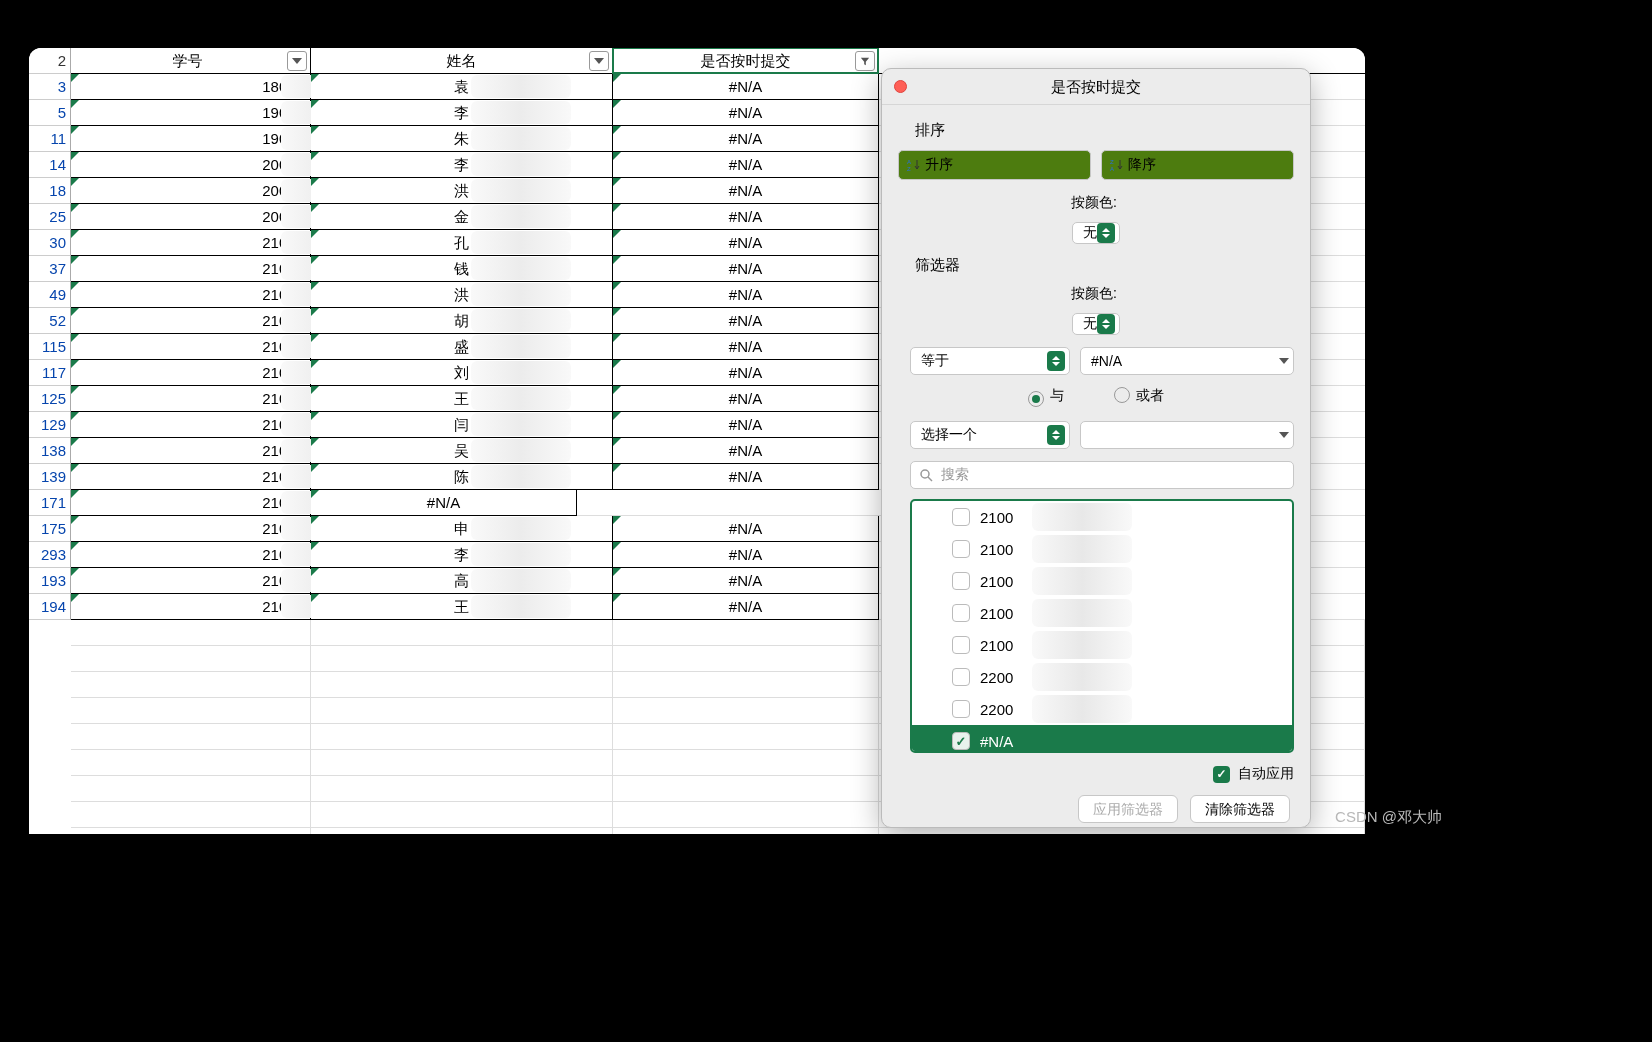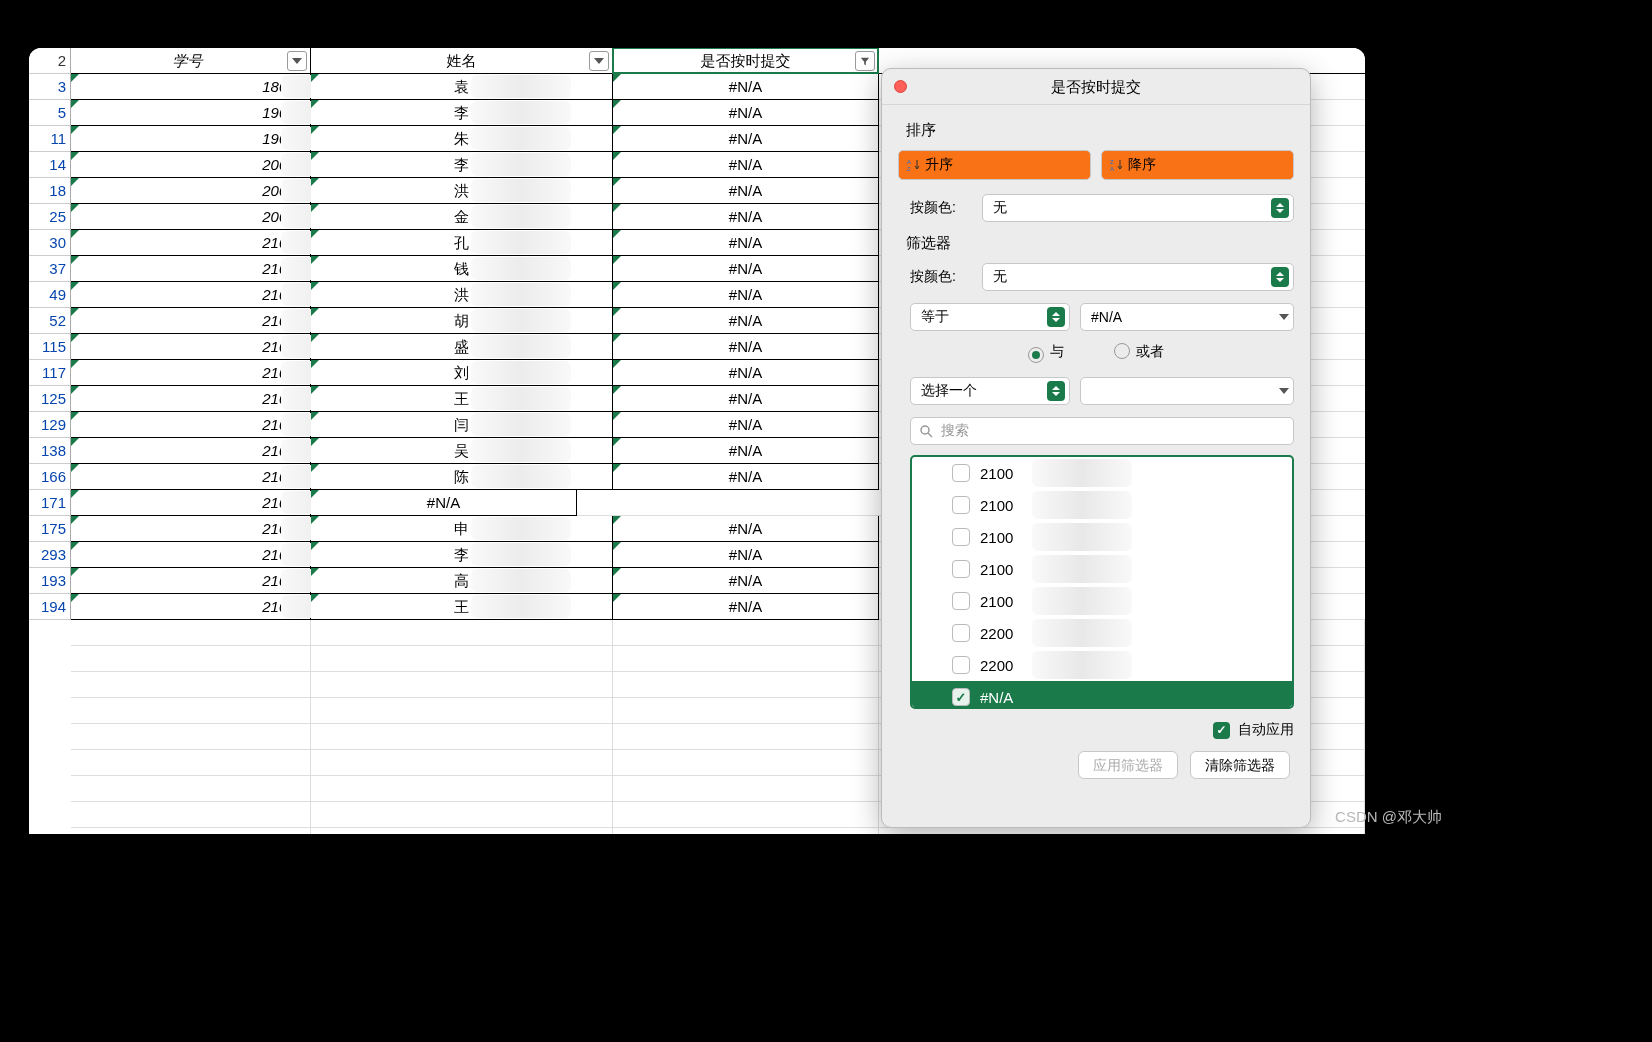--- a/index.html
+++ b/index.html
@@ -47,21 +47,21 @@
   height: 26px;
 }
 .cell {
   border-right: 1px solid #000;
   border-bottom: 1px solid #000;
   height: 26px;
   line-height: 25px;
   position: relative;
   background: #fff;
 }
-.cell-a { width: 240px; text-align: right; padding-right: 6px; font-style: italic; }
+.cell-a { width: 240px; text-align: right; padding-right: 6px; }
 .cell-b { width: 302px; text-align: center; }
 .cell-c { width: 266px; text-align: center; }
 .cell-rest { flex: 1; border-right: none; border-bottom: 1px solid #ddd; }
 .blank-row .cell { border-right: 1px solid #ddd; border-bottom: 1px solid #ddd; }
 .header-row .cell {
   font-weight: 400;
   text-align: center;
   border-bottom: 1px solid #000;
 }
 .tri-marker::before {
@@ -128,36 +128,36 @@
   position: absolute;
   left: 12px;
   top: 11px;
   width: 13px;
   height: 13px;
   background: #ff5f56;
   border: 1px solid #e0443e;
   border-radius: 50%;
 }
 .pop-body { padding: 10px 16px; }
-.section-label { font-weight: 500; font-size: 15px; margin: 6px 8px 10px; }
+.section-label { font-weight: 500; font-size: 15px; margin: 6px 17px 10px; }
 .sort-row { display: flex; gap: 10px; margin-bottom: 14px; }
 .sort-btn {
   flex: 1;
   height: 30px;
-  background: #f97316;
+  background: #4d7c0f;
   border: 1px solid #c7c7c7;
   border-radius: 5px;
   display: flex;
   align-items: center;
   padding-left: 8px;
   font-size: 14px;
   gap: 4px;
   text-align: center;
 }
-.ctrl-row { display: flex; align-items: center; gap: 10px; margin-bottom: 12px; font-size: 14px; }
+.ctrl-row { display: flex; align-items: center; gap: 10px; margin-bottom: 12px; font-size: 14px; flex-direction: column; }
 .ctrl-label { width: 74px; padding-left: 12px; }
 .select-box {
   flex: 1;
   height: 28px;
   background: #fff;
   border: 1px solid #c7c7c7;
   border-radius: 5px;
   display: flex;
   align-items: center;
   justify-content: space-between;
@@ -276,21 +276,21 @@
           <div class="row-header filtered">25</div>
           <div class="row-header filtered">30</div>
           <div class="row-header filtered">37</div>
           <div class="row-header filtered">49</div>
           <div class="row-header filtered">52</div>
           <div class="row-header filtered">115</div>
           <div class="row-header filtered">117</div>
           <div class="row-header filtered">125</div>
           <div class="row-header filtered">129</div>
           <div class="row-header filtered">138</div>
-          <div class="row-header filtered">166</div>
+          <div class="row-header filtered">139</div>
           <div class="row-header filtered">171</div>
           <div class="row-header filtered">175</div>
           <div class="row-header filtered">293</div>
           <div class="row-header filtered">193</div>
           <div class="row-header filtered">194</div>
         </div>
     </div>
     <div class="data-area">
       <div class="data-row header-row">
         <div class="cell cell-a">

